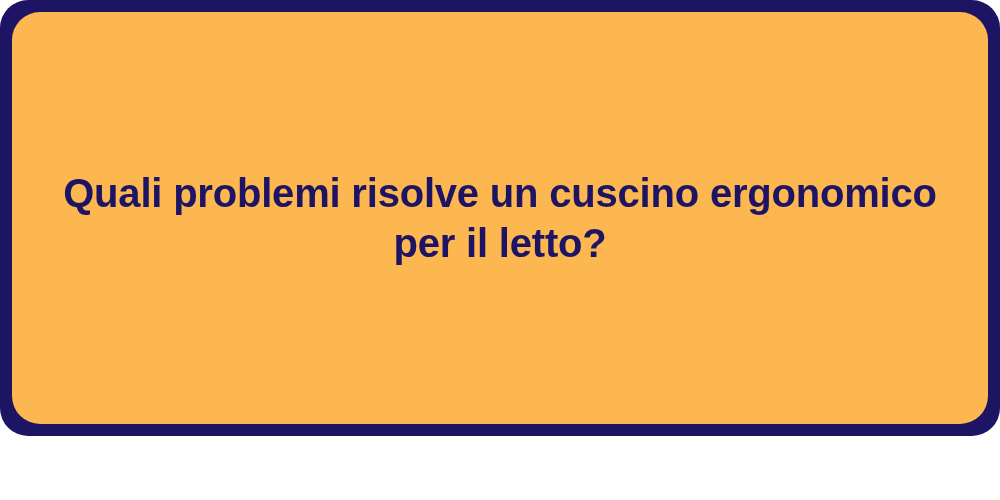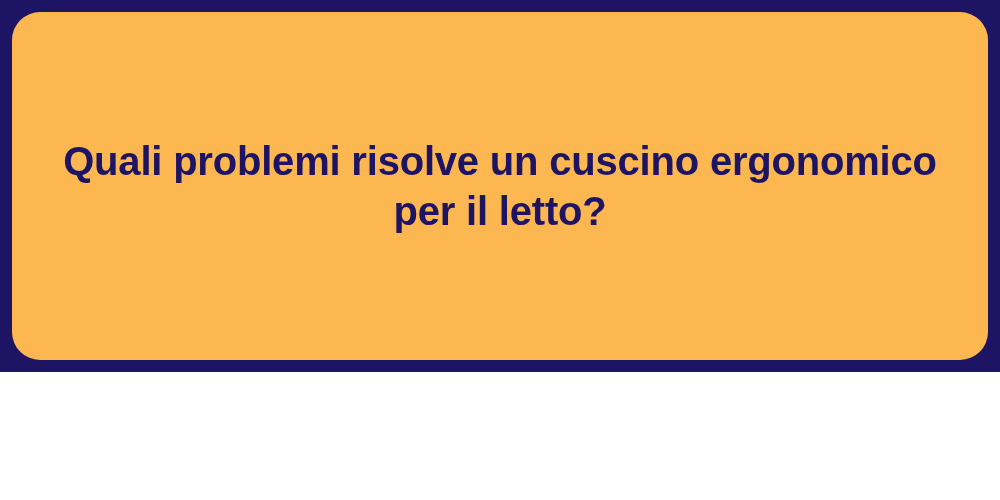--- a/index.html
+++ b/index.html
@@ -9,24 +9,25 @@
   body {
     width: 1000px;
     height: 500px;
     overflow: hidden;
     font-family: "Liberation Sans", sans-serif;
   }
   .card-frame {
     position: relative;
     box-sizing: border-box;
     width: 1000px;
-    height: 372px;
+    height: 436px;
     background: #1E1464;
     padding: 12px;
     display: flex;
+    border-radius: 28px;
   }
   .card-panel {
     box-sizing: border-box;
     flex: 1 1 auto;
     background: #FDB751;
     border-radius: 28px;
     display: flex;
     align-items: center;
     justify-content: center;
     padding: 0 36px;

